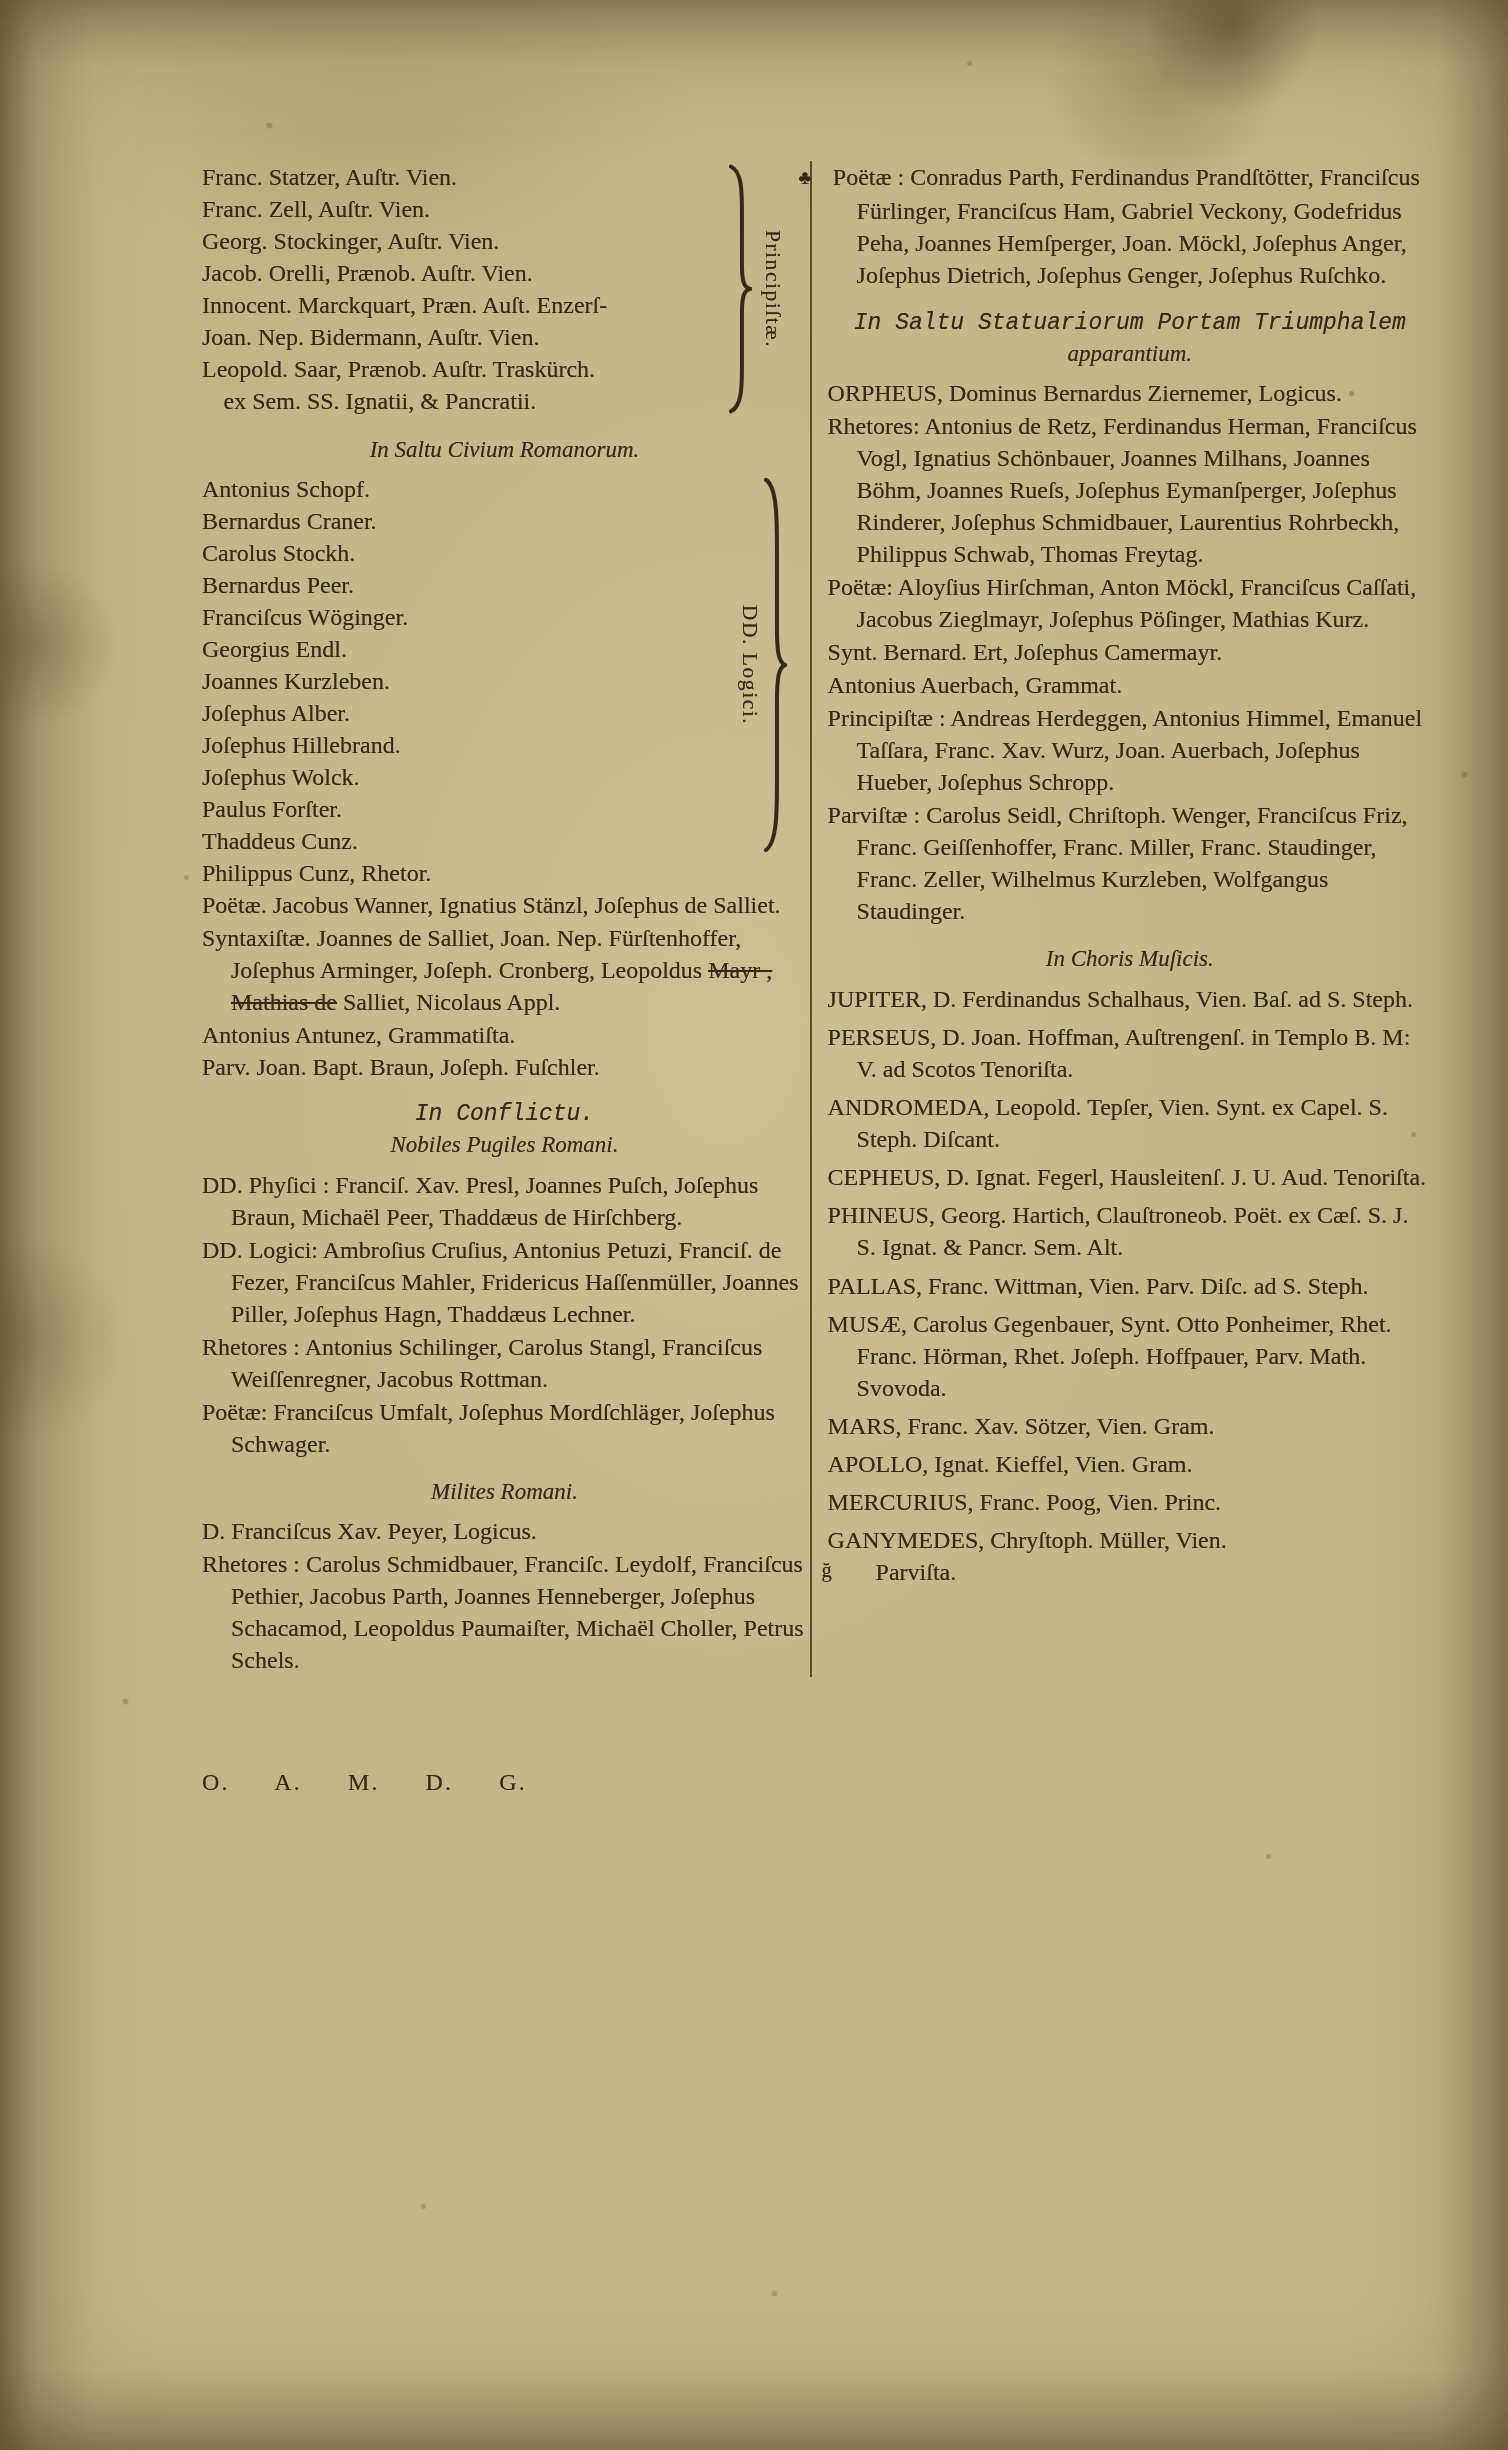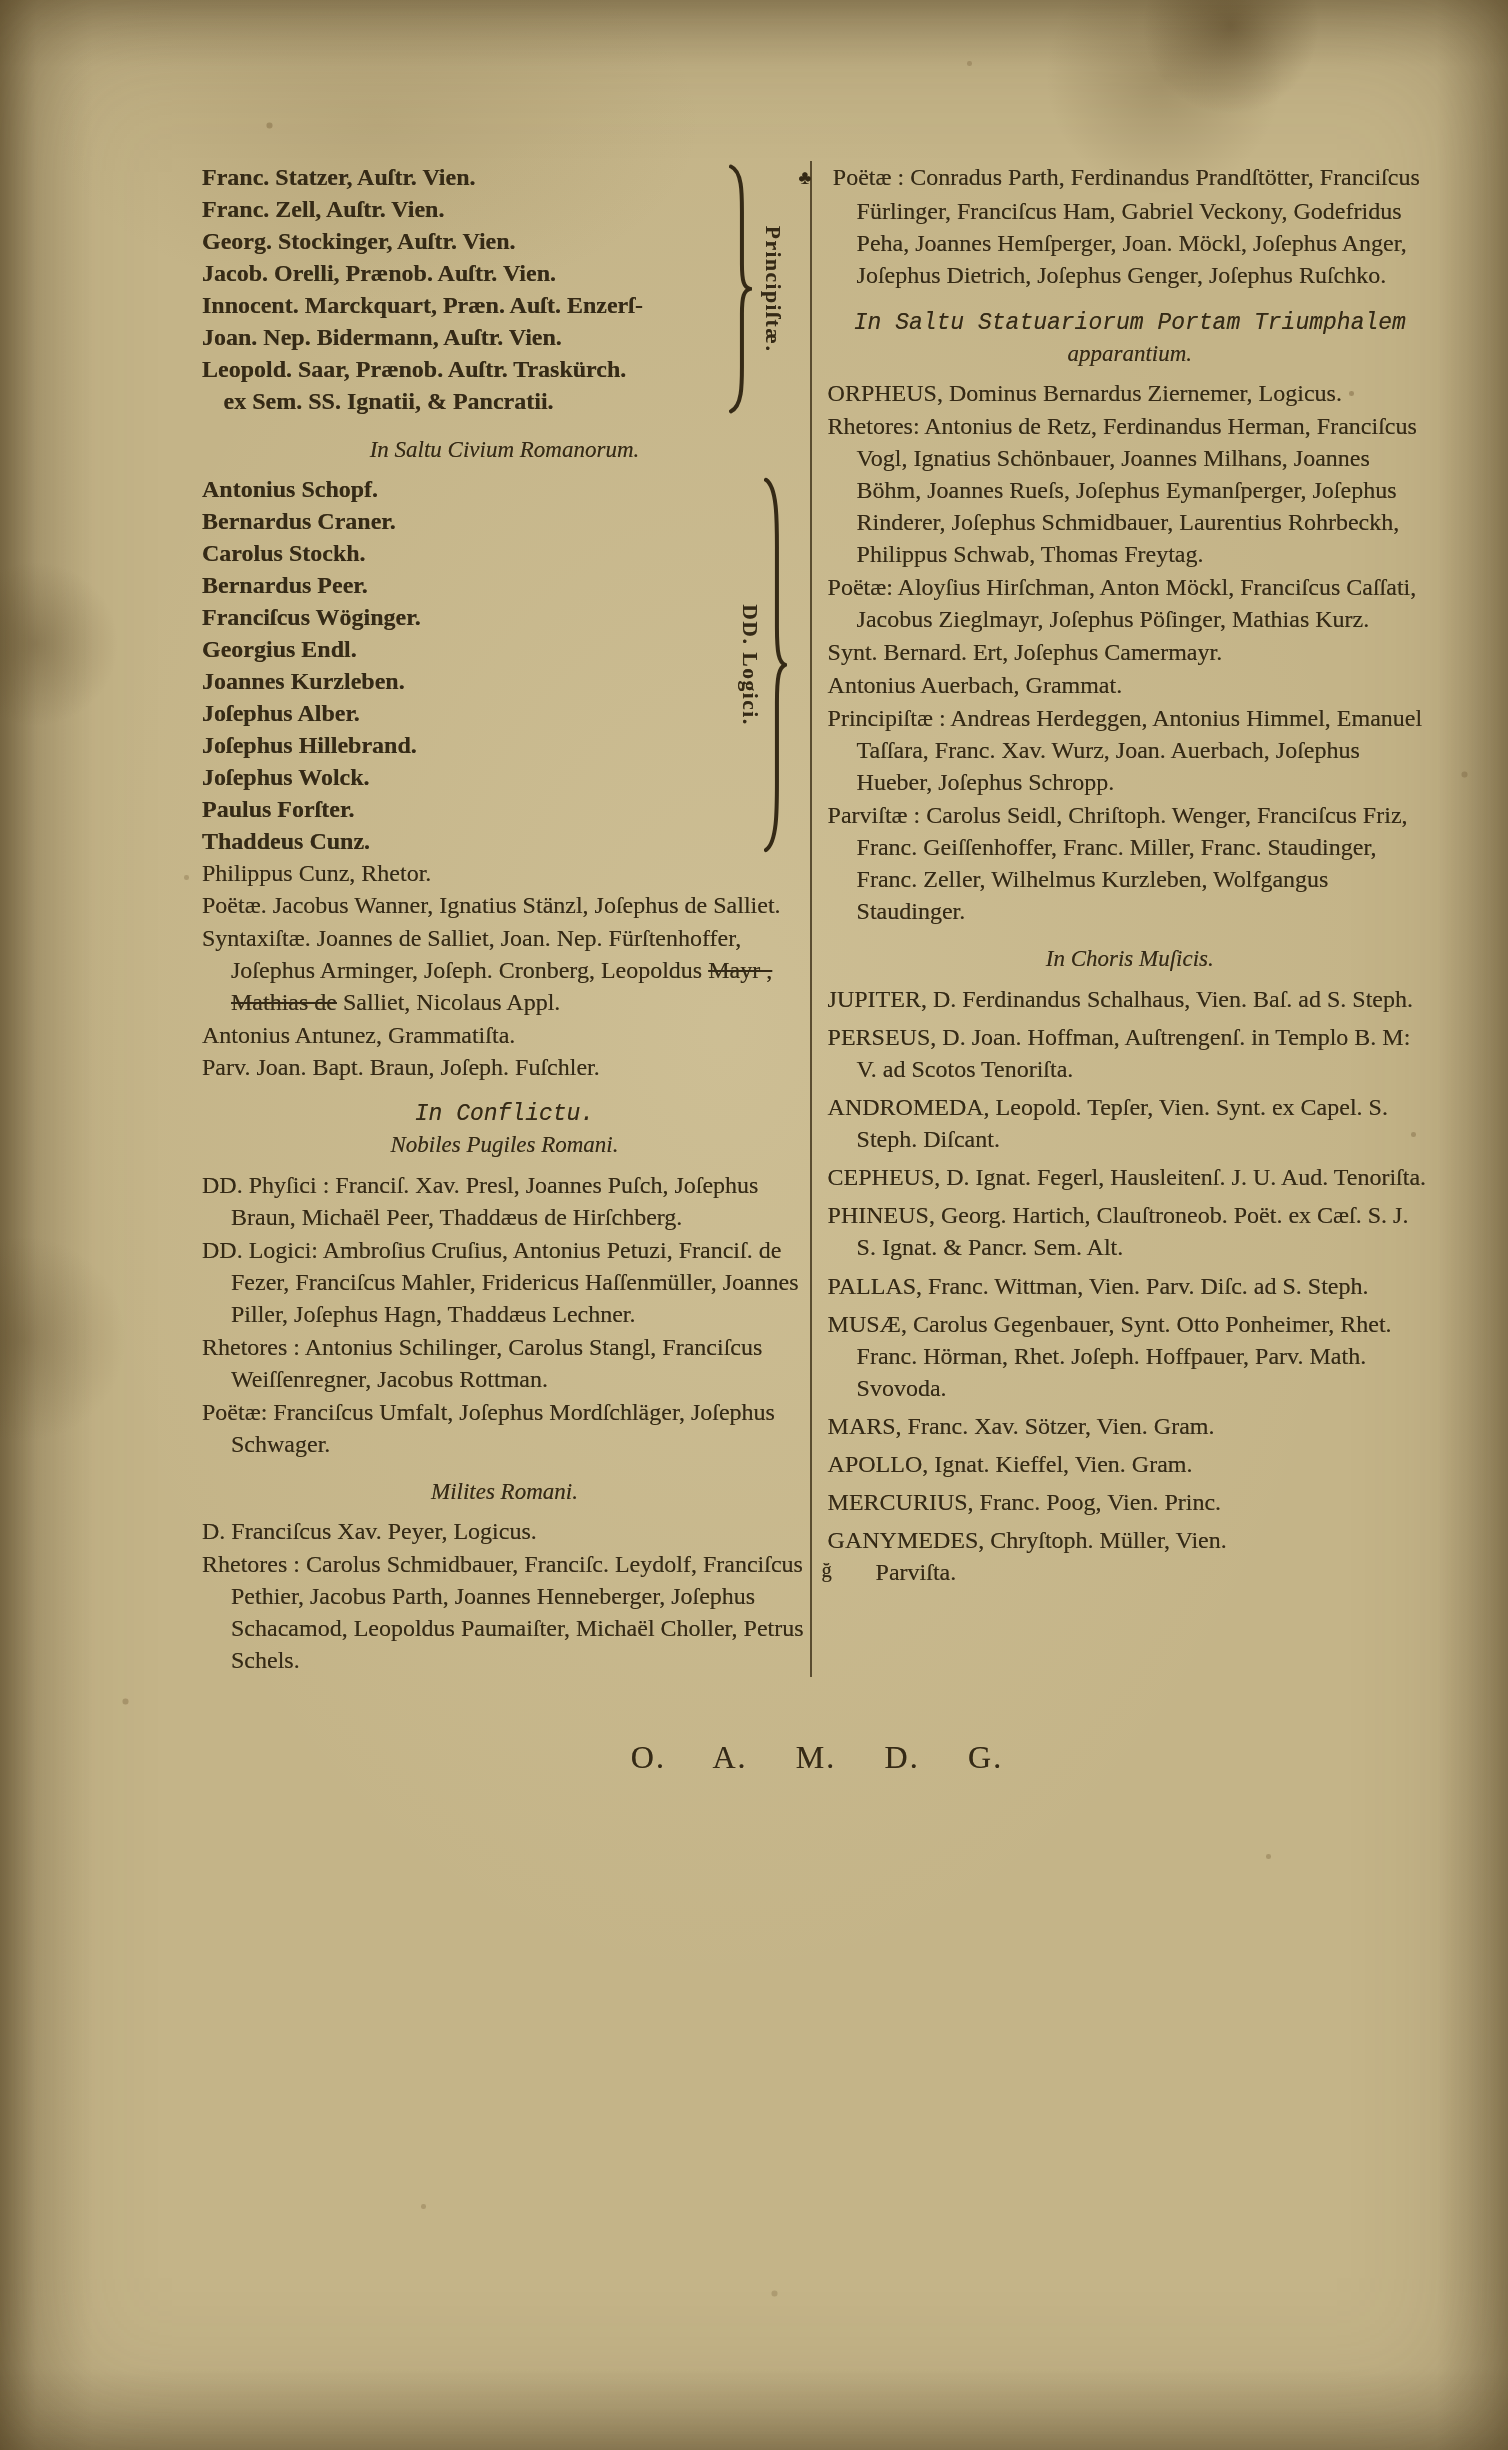--- a/index.html
+++ b/index.html
@@ -59,21 +59,21 @@
     text-align: center; font-size: 23px; line-height: 29px;
     margin: 17.5px 0 9.3px;
   }
   .heading.tight { margin-bottom: 1px; font-family: Liberation Mono, monospace; }
   .heading.sub { margin-top: 1px; margin-bottom: 9.3px; }
 
   .line { white-space: nowrap; }
   .para { margin: 0 0 1px; }
   .hang { padding-left: 29px; text-indent: -29px; }
 
-  .braced-group { position: relative; font-weight: bold; }
+  .braced-group { position: relative; }
   .braced-group .group-lines { padding-right: 108px; }
   .brace { position: absolute; top: 3.1px; bottom: 3.1px; width: 23px; }
   .brace svg { width: 100%; height: 100%; display: block; }
   .vlabel {
     position: absolute; top: 50%; transform: translateY(-50%);
     writing-mode: vertical-rl;
     font-size: 21.6px; line-height: 1; letter-spacing: 1.5px; white-space: nowrap;
   }
   .g1 .brace { right: 55px; }
   .g1 .vlabel { right: 24px; }
@@ -84,23 +84,22 @@
   .struck { text-decoration: line-through; text-decoration-thickness: 1.5px; }
 
   .fleuron { display: inline-block; font-size: 19.6px; margin-right: 5.2px; transform: translateY(-1.5px); }
 
   .choris-list .para { margin-bottom: 6.2px; }
   .ganymedes { position: relative; margin-bottom: 6.2px; }
   .ganymedes .catch { display: inline-block; padding-left: 48px; }
   .ganymedes .catch-mark { position: absolute; left: -6.2px; bottom: 2.1px; font-size: 20.6px; }
 
   .motto {
-    text-align: center;
-    font-size: 32px;
-    margin-top: 62px;
+    font-size: 24px;
+    margin-top: 92px;
     word-spacing: 38px;
     letter-spacing: 2.1px;
   }
 </style>
 </head>
 <body>
 
 <div class="specks"></div>
 
 <div class="page">

